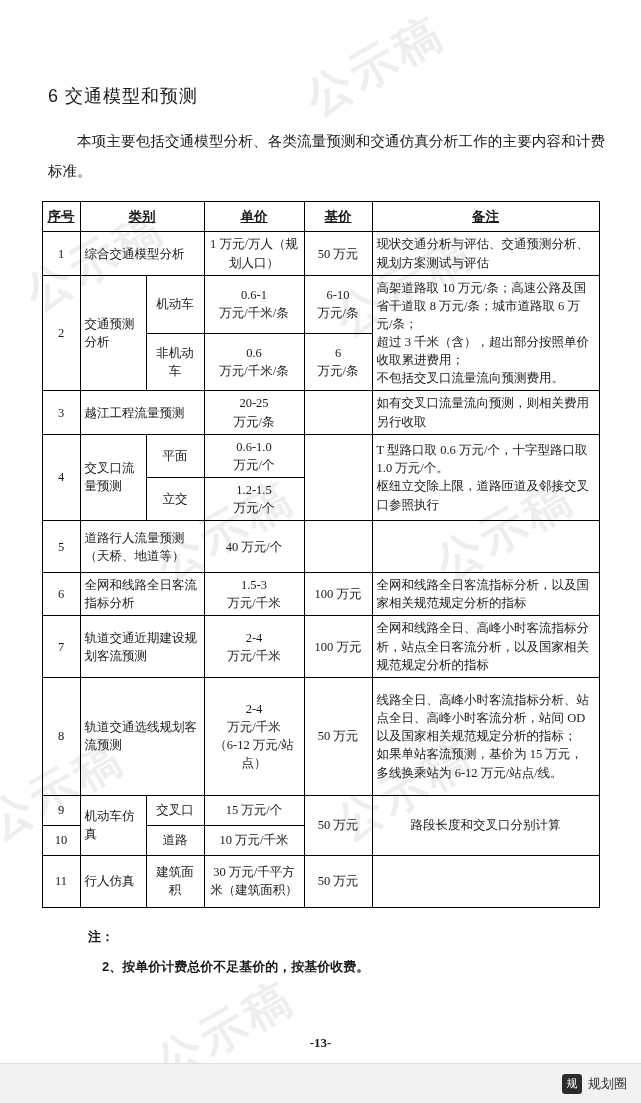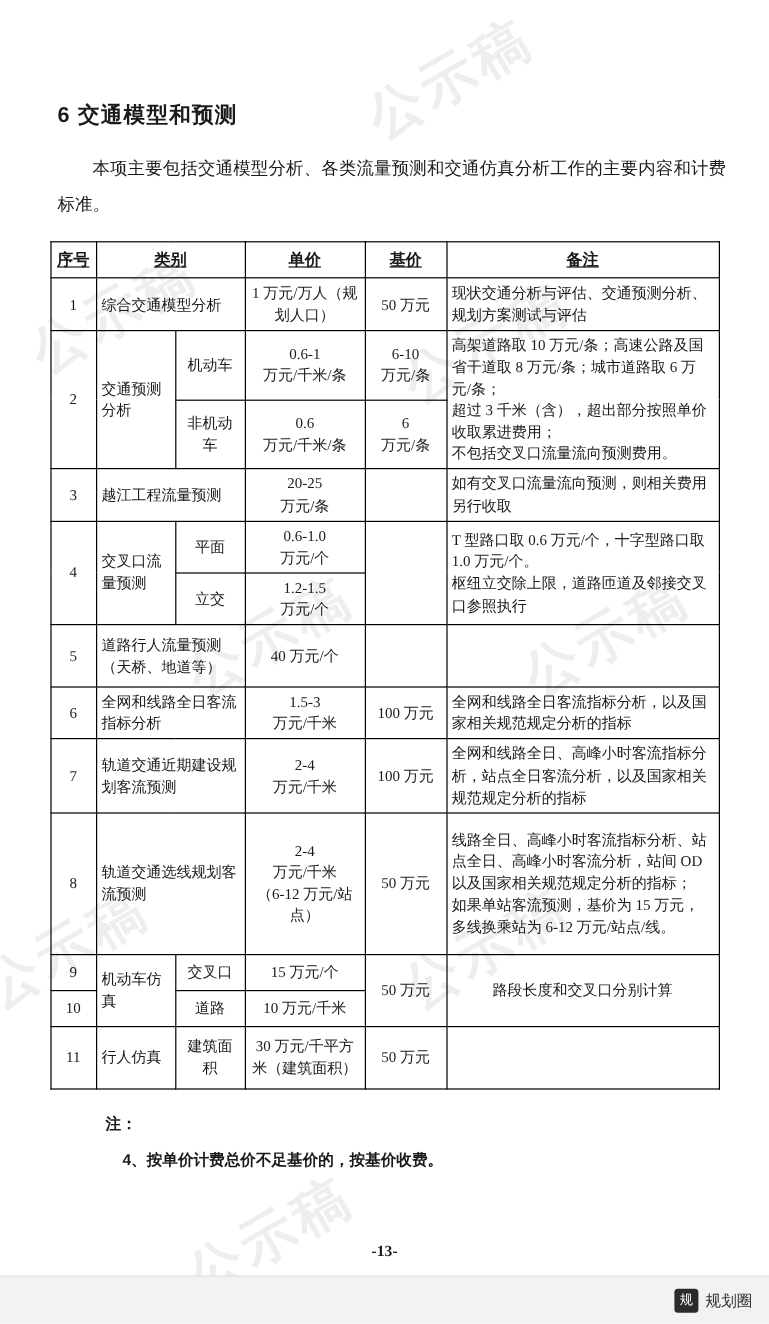--- a/index.html
+++ b/index.html
@@ -42,21 +42,21 @@
   .wm3 { left: 330px; top: 255px; }
   .wm4 { left: 150px; top: 500px; }
   .wm5 { left: 430px; top: 500px; }
   .wm6 { left: -20px; top: 760px; }
   .wm7 { left: 330px; top: 760px; }
   .wm8 { left: 150px; top: 1000px; }
 
   
   .doc-title {
     font-size: 18px;
-    font-weight: bold;
+    font-weight: normal;
     margin: 0;
     padding: 84px 0 0 20px;
     letter-spacing: 1px;
     font-family: "Liberation Sans", sans-serif;
   }
   .intro {
     font-size: 14.5px;
     line-height: 2.1;
     margin: 18px 0 14px 0;
     padding: 0 8px 0 20px;
@@ -291,21 +291,21 @@
         <td class="c">建筑面积</td>
         <td class="c">30 万元/千平方米（建筑面积）</td>
         <td class="c">50 万元</td>
         <td class="l"></td>
       </tr>
     </tbody>
   </table>
 
   <div class="notes">
     <div>注：</div>
-    <div class="n-item">4、按单价计费总价不足基价的，按基价收费。</div>
+    <div class="n-item">2、按单价计费总价不足基价的，按基价收费。</div>
   </div>
 
   <div class="page-num">-13-</div>
 
   <div class="footer">
     <div class="badge">
       <span class="logo">规</span>
       <span>规划圈</span>
     </div>
   </div>

